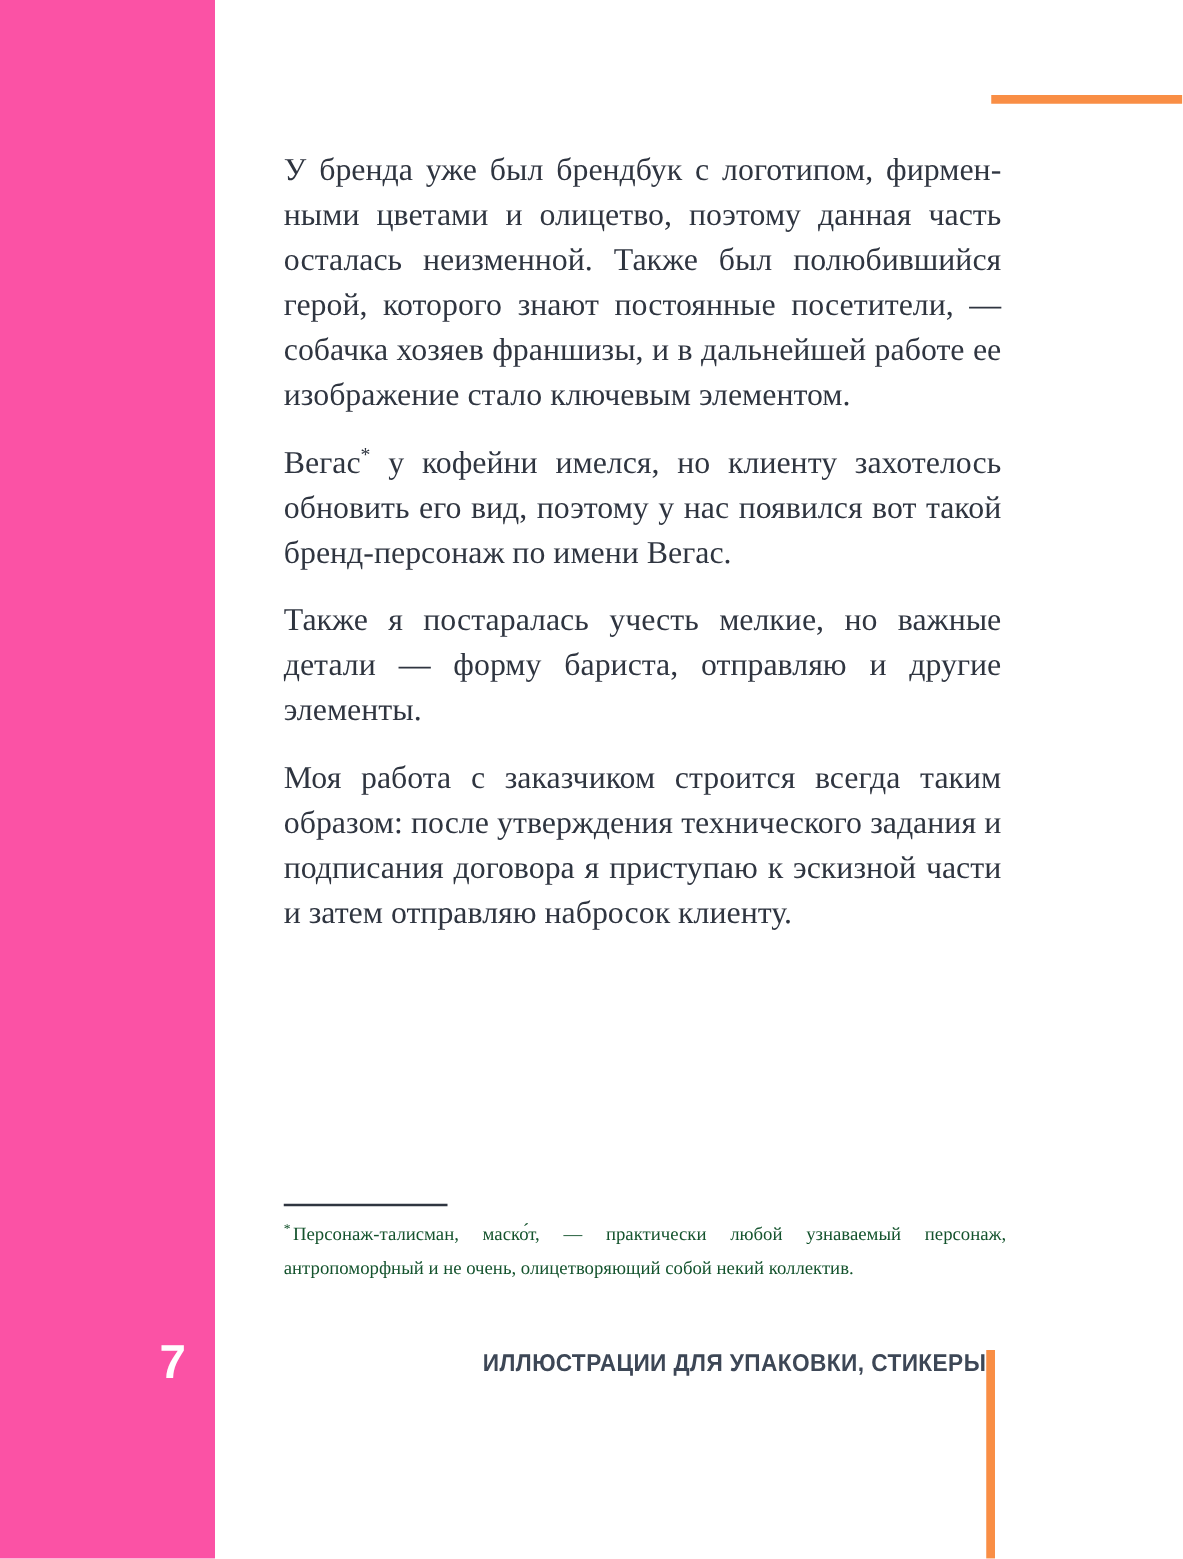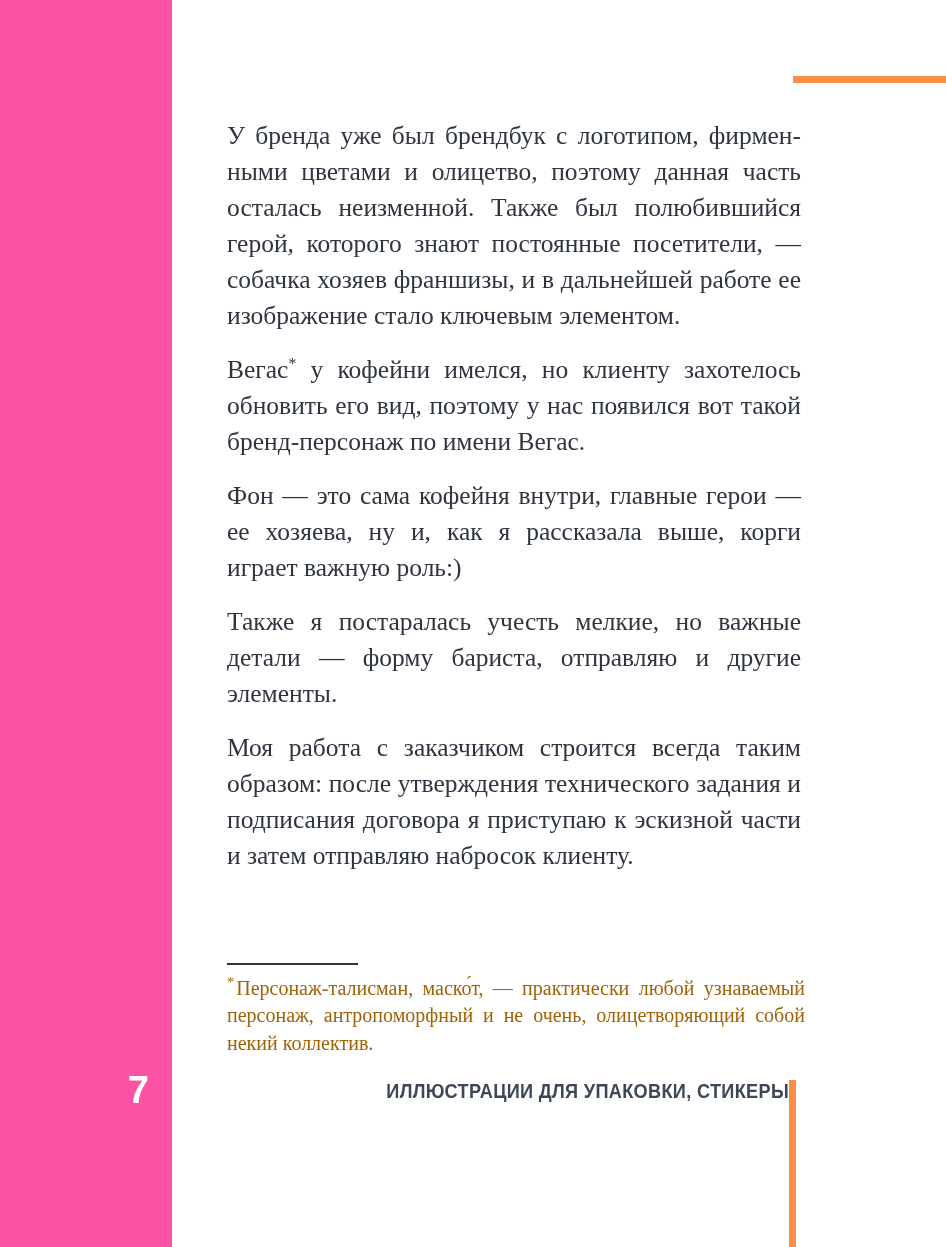--- a/index.html
+++ b/index.html
@@ -83,23 +83,23 @@
     width: 578px;
   }
   .footnote-rule {
     width: 131px;
     height: 1.6px;
     background: #2f3540;
     margin: 0 0 10px 0;
   }
   .footnote-text {
     margin: 0;
-    font-size: 20px;
+    font-size: 15px;
     line-height: 27.5px;
-    color: #a16207;
+    color: #14532d;
     text-align: justify;
     text-justify: inter-word;
   }
   .footnote-star {
     font-size: 0.72em;
     vertical-align: super;
     line-height: 0;
     margin-right: 2px;
   }
 
@@ -146,21 +146,20 @@
   <div class="orange-bar-side"></div>
 
   <div class="content">
 
 
     <p class="body-par">У бренда уже был брендбук с логотипом, фирмен­ными цветами и олицетво, поэтому данная часть осталась неизменной. Также был полюбившийся герой, которого знают постоянные посетители, — собачка хозяев франшизы, и в дальнейшей работе ее изображение стало ключевым элементом.</p>
 
     <p class="body-par"><span>Вегас</span><span class="fn-marker">*</span><span> у кофейни имелся, но клиенту захоте­лось обновить его вид, поэтому у нас появился вот такой бренд-персонаж по имени Вегас.</span></p>
 
 
-    <p class="body-par">Фон — это сама кофейня внутри, главные ге­рои — ее хозяева, ну и, как я рассказала выше, корги играет важную роль:)</p>
 
     <p class="body-par">Также я постаралась учесть мелкие, но важные дета­ли — форму бариста, отправляю и другие элементы.</p>
 
     <p class="body-par">Моя работа с заказчиком строится всегда таким образом: после утверждения технического зада­ния и подписания договора я приступаю к эскиз­ной части и затем отправляю набросок клиенту.</p>
 
   </div>
 
   <div class="footnote">
     <div class="footnote-rule"></div>
     <p class="footnote-text"><span class="footnote-star">*</span><span>Персонаж-талисман, маско́т, — практически любой узна­ваемый персонаж, антропоморфный и не очень, олицетво­ряющий собой некий коллектив.</span></p>

